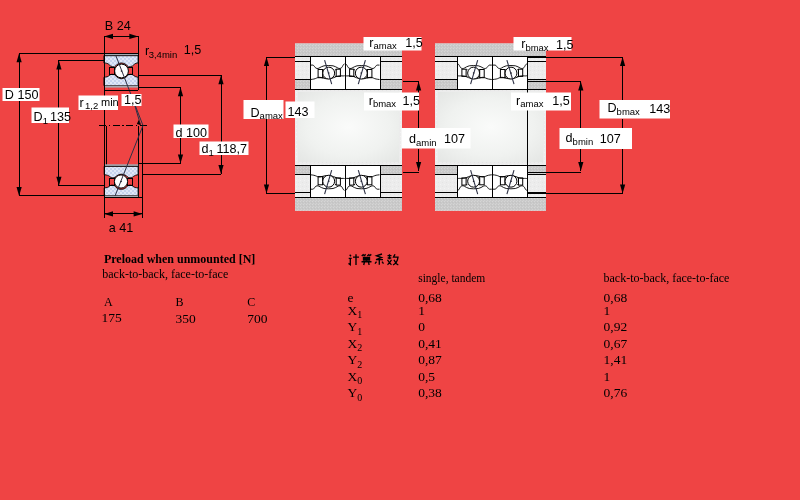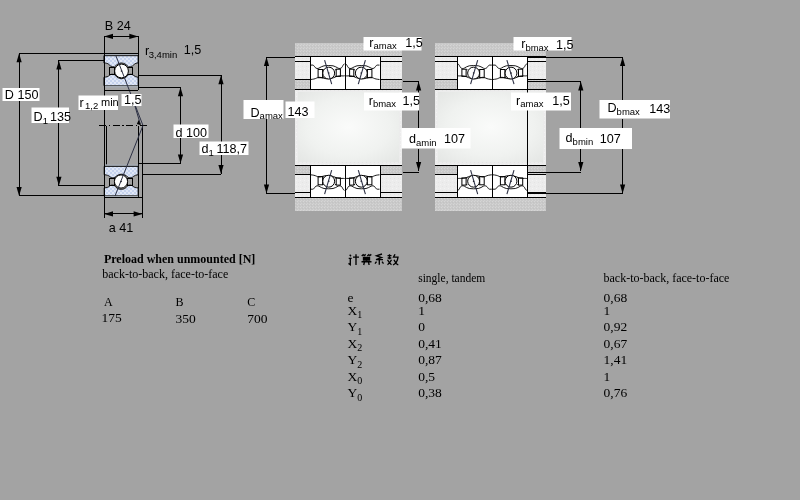--- a/index.html
+++ b/index.html
@@ -1,16 +1,16 @@
 <!DOCTYPE html>
 <html><head>
 <meta charset="utf-8">
 <style>
 html,body{margin:0;padding:0;background:#ffffff;}
-#page{position:relative;width:800px;height:500px;background:#a3a3a3;overflow:hidden;}
+#page{position:relative;width:800px;height:500px;background:#ef4444;overflow:hidden;}
 </style>
 </head>
 <body>
 <div id="page">
 <svg width="800" height="500" viewBox="0 0 800 500">
 <defs>
 <pattern id="gtex" width="3" height="3" patternUnits="userSpaceOnUse">
  <rect width="3" height="3" fill="#c9c9c9"></rect>
  <rect x="0" y="0" width="1" height="1" fill="#d6d6d6"></rect>
  <rect x="2" y="1" width="1" height="1" fill="#c3c3c3"></rect>

